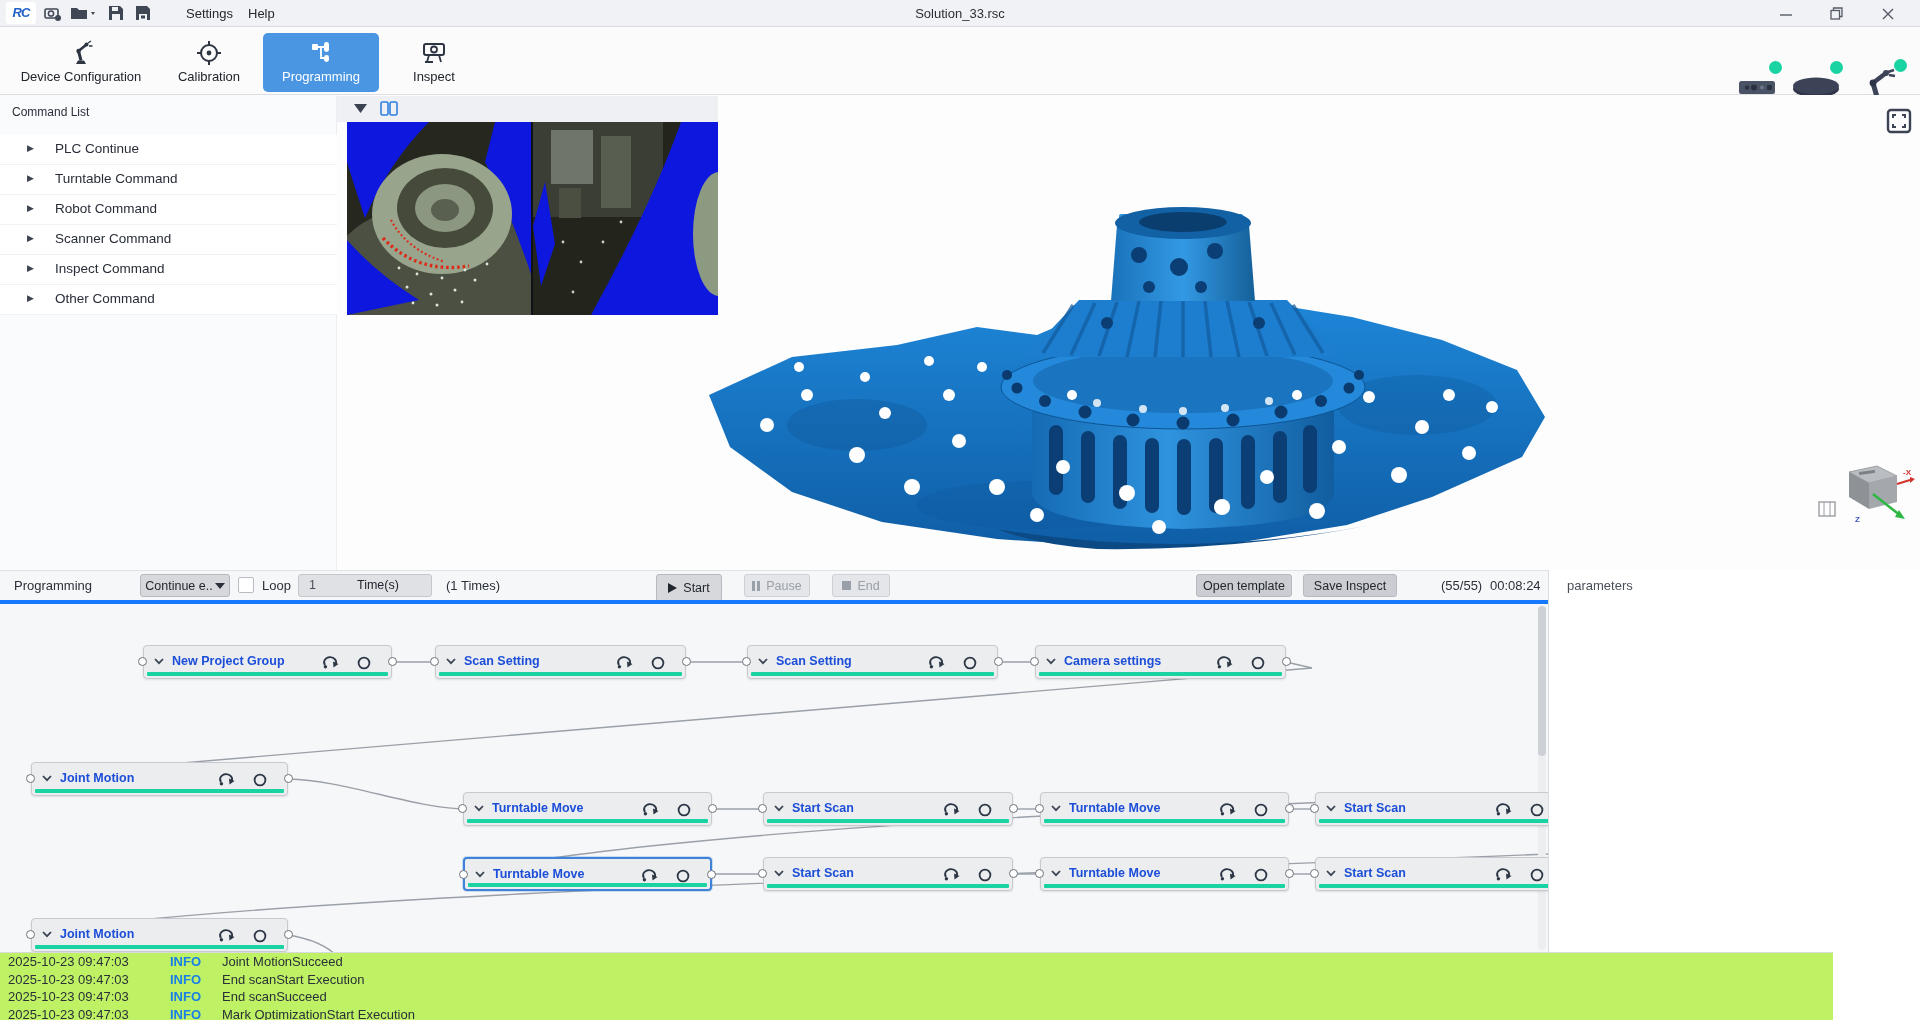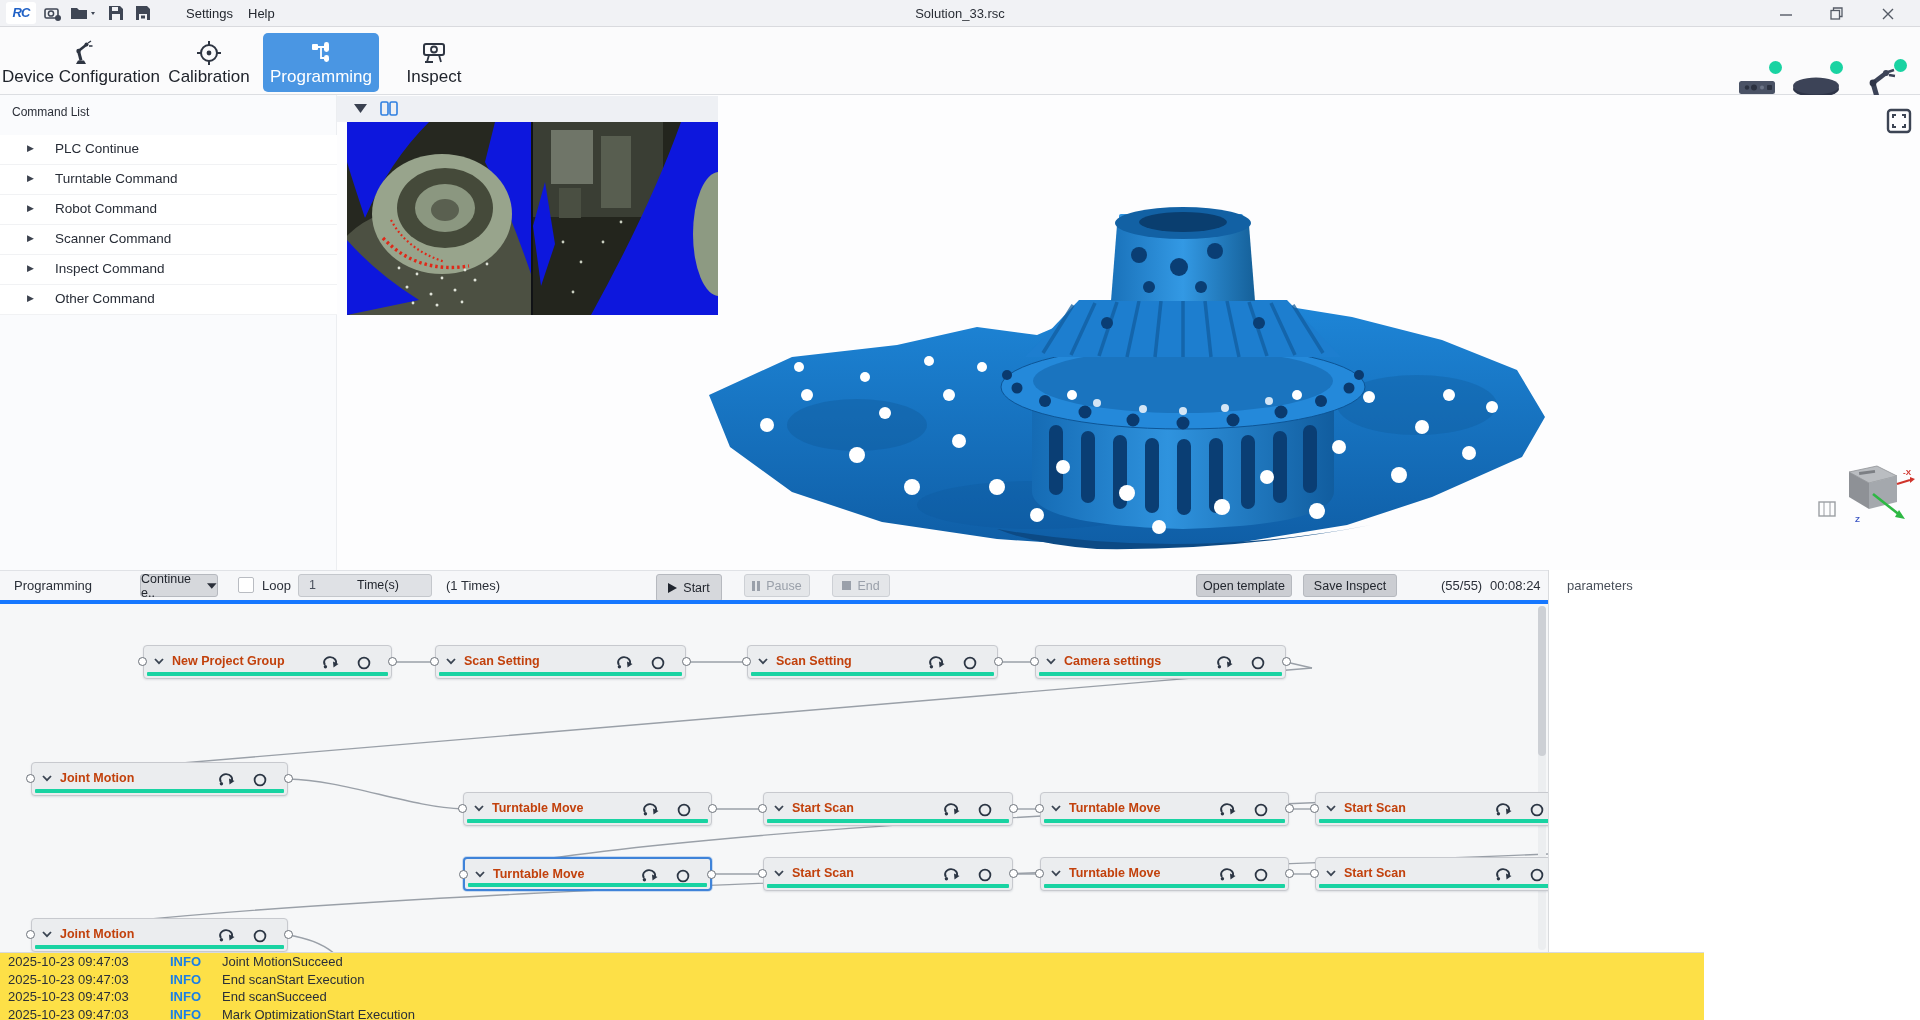--- a/index.html
+++ b/index.html
@@ -14,21 +14,21 @@
   #logo-box span { font-style:italic; font-weight:bold; font-size:13px; color:#2061c6; line-height:22px; letter-spacing:-1px; }
   .tb-icon { top:5px; width:18px; height:17px; cursor:pointer; }
   .menu-item { top:0; height:27px; line-height:27px; font-size:13px; color:#24282f; padding:0 8px; cursor:pointer; }
   #win-title { left:0; right:0; top:0; height:27px; line-height:27px; text-align:center; font-size:13px; color:#2a2e36; }
   .win-ctl { top:0; width:44px; height:27px; display:flex; align-items:center; justify-content:center; cursor:pointer; }
 
   
   #toolbar { left:0; top:27px; width:1920px; height:68px; background:#fbfbfc; border-bottom:1px solid #dcdee2; }
   .tab { top:6px; height:59px; border-radius:5px; text-align:center; cursor:pointer; }
   .tab .ticon { margin-top:6px; height:28px; }
-  .tab .tlabel { font-size:17px; color:#20242c; line-height:20px; }
+  .tab .tlabel { font-size:13px; color:#20242c; line-height:20px; }
   .tab.active { background:#4a96e3; }
   .tab.active .tlabel { color:#ffffff; }
   .dev-ico { top:40px; }
   .dev-dot { width:13px; height:13px; border-radius:50%; background:var(--success); }
 
   
   #left-panel { left:0; top:95px; width:337px; height:475px; background:#fafbfd; border-right:1px solid #eceef1; }
   #cmd-title { left:12px; top:10px; font-size:12px; color:#2b2f38; }
   .cmd-row { left:0; width:337px; height:30px; background:#ffffff; border-bottom:1px solid #f1f2f4; cursor:pointer; }
   .cmd-caret { position:absolute; left:27px; top:8px; font-size:9px; color:#3c424e; }
@@ -51,31 +51,31 @@
 
   #params-panel { left:1548px; top:570px; width:372px; height:382px; background:#ffffff; border-left:1px solid #d9dbde; }
   #params-title { left:18px; top:8px; font-size:13px; color:#4a505a; }
 
   
   #flowchart { left:0; top:604px; width:1548px; height:348px; background:#f6f7f8; overflow:hidden; }
   .node { position:absolute; height:34px; background:#ebedef; border:1px solid #c7c9ce; border-radius:4px;
           box-shadow:0 1px 2px rgba(40,50,70,.12); cursor:pointer; }
   .node.selected { border:2px solid #3f83d9; box-shadow:0 0 0 1px rgba(63,131,217,.25); }
   .node .chev { position:absolute; left:10px; top:11px; }
-  .node .nlabel { position:absolute; left:28px; top:8px; font-size:12.5px; font-weight:bold; color:#c2410c; white-space:nowrap;text-align:right; }
+  .node .nlabel { position:absolute; left:28px; top:8px; font-size:12.5px; font-weight:bold; color:#1d4ed8; white-space:nowrap;text-align:right; }
   .node .ico-skip { position:absolute; right:52px; top:9px; }
   .node .ico-circ { position:absolute; right:20px; top:10px; }
   .node .statusbar { position:absolute; left:3px; right:3px; bottom:2px; height:4px; background:var(--success); border-radius:1px; }
   .node .ndot { position:absolute; width:9px; height:9px; border-radius:50%; background:#fff; border:1.5px solid #6d737b; top:11px; }
   .node .ndot.l { left:-6px; } .node .ndot.r { right:-6px; }
   #fc-scroll { position:absolute; right:2px; top:2px; width:8px; height:344px; background:#eceef0; border-radius:4px; }
   #fc-thumb { position:absolute; left:0; top:0; width:8px; height:150px; background:#cdd0d5; border-radius:4px; }
 
   
-  #log-panel { left:0; top:952px; width:1704px; height:68px; background:#fde047; border-top:1px solid #d8dade; overflow:hidden; }
+  #log-panel { left:0; top:952px; width:1833px; height:68px; background:#bef264; border-top:1px solid #d8dade; overflow:hidden; }
   .log-row { position:relative; height:17.5px; display:flex; align-items:center; padding-left:8px; }
   .log-time { width:146px; font-size:13px; color:#2a2f38; }
   .log-level { width:52px; font-size:13px; font-weight:bold; color:var(--info);margin-left:16px; }
   .log-msg { font-size:13px; color:#2a2f38; }
   #log-mini { left:1876px; top:8px; cursor:pointer; }
 
   svg { display:block; }
 </style>
 </head>
 <body>
@@ -450,21 +450,21 @@
           <circle cx="48" cy="140" r="1.4"></circle>
           <circle cx="40" cy="170" r="1.4"></circle>
           <circle cx="70" cy="120" r="1.4"></circle>
           <circle cx="88" cy="100" r="1.4"></circle>
       </g>
     </svg>
   </div>
 
   <div id="prog-bar" class="abs">
     <div class="abs lbl" style="left:14px;top:7px;">Programming</div>
-    <div class="abs gbtn" style="left:140px;top:3px;width:78px;height:23px;">
+    <div class="abs gbtn" style="left:140px;top:3px;width:90px;height:23px;">
       <span>Continue e..</span>
       <svg width="10" height="8" viewBox="0 0 10 8" style="margin-left:2px;">
           <polygon points="0,1 10,1 5,7" fill="#2b303a"></polygon>
         </svg>
     </div>
     <span class="abs" style="left:238px;top:6px;width:16px;height:16px;background:#fff;border:1px solid #b9bcc2;border-radius:2px;"></span>
     <div class="abs lbl" style="left:262px;top:7px;">Loop</div>
     <div class="abs" style="left:298px;top:3px;width:134px;height:23px;background:#dfe1e5;border:1px solid #c4c7cc;border-radius:3px;">
       <span class="abs" style="left:10px;top:3px;font-size:12.5px;color:#4a505c;">1</span>
       <span class="abs" style="left:58px;top:3px;font-size:12.5px;color:#22262e;">Time(s)</span>

